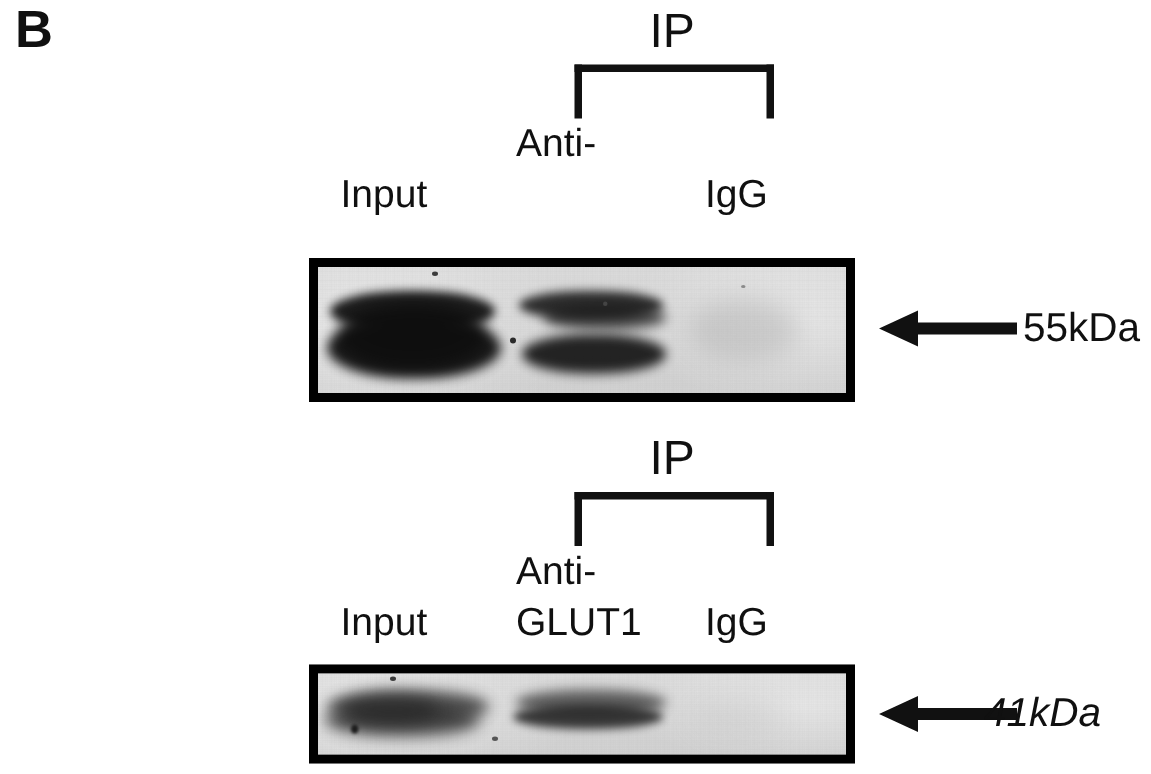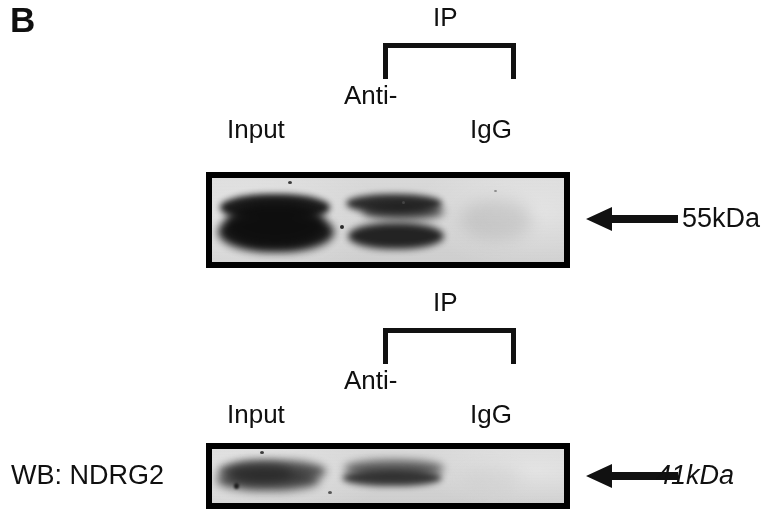--- a/index.html
+++ b/index.html
@@ -35,21 +35,21 @@
 
   
   .wb-label {
     position: absolute;
     font-size: 27px;
     line-height: 1;
     white-space: nowrap;
   }
   .ip-label {
     position: absolute;
-    font-size: 26px;
+    font-size: 32px;
     line-height: 1;
     white-space: nowrap;
   }
   .lane-label {
     position: absolute;
     font-size: 26px;
     line-height: 1;
     white-space: nowrap;
   }
   .mw-label {
@@ -153,24 +153,24 @@
   <div class="mw-label" style="left:682px; top:205px;">55kDa</div>
 
   <div class="ip-label" style="left:433px; top:289px;">IP</div>
 
   <div class="ip-bracket" style="left:383px; top:328px; width:133px; height:36px;"></div>
 
   <div class="lane-label" style="left:227px; top:401px;">Input</div>
 
   <div class="lane-label" style="left:344px; top:367px;">Anti-</div>
 
+  <div class="lane-label" style="left:344px; top:401px;">GLUT1</div>
 
   <div class="lane-label" style="left:470px; top:401px;">IgG</div>
 
-  <div class="wb-label" style="left:11px; top:462px;">WB: NDRG2</div>
 
   <div class="blot" style="left:206px; top:443px; width:364px; height:66px;">
     <div class="blot-inner">
       <div class="grain"></div>
 
       <div class="band" style="left:6px; top:11px; width:108px; height:22px; background:#3a3a3a; opacity:0.82; filter:blur(4.5px);"></div>
       <div class="band" style="left:4px; top:20px; width:104px; height:22px; background:#2e2e2e; opacity:0.80; filter:blur(5px);"></div>
       <div class="band" style="left:16px; top:14px; width:64px; height:20px; background:#222222; opacity:0.55; filter:blur(5px);"></div>
 
       <div class="band" style="left:132px; top:11px; width:100px; height:17px; background:#3c3c3c; opacity:0.78; filter:blur(4px);"></div>

